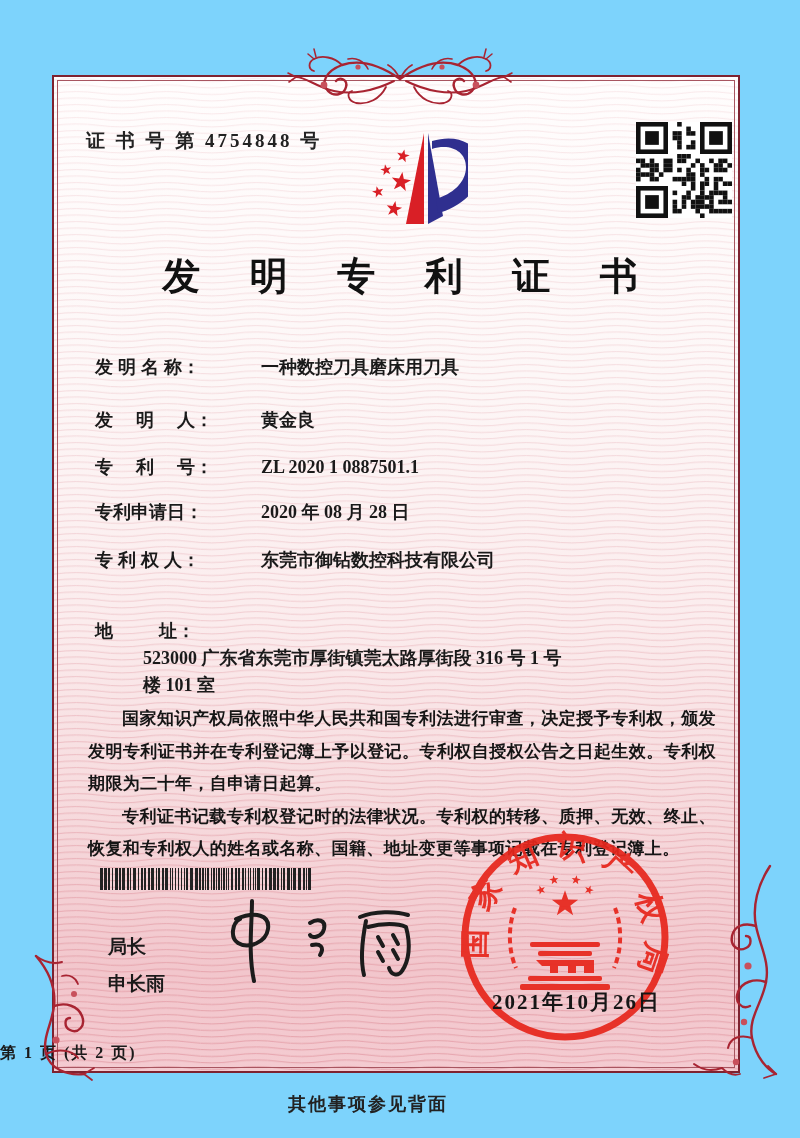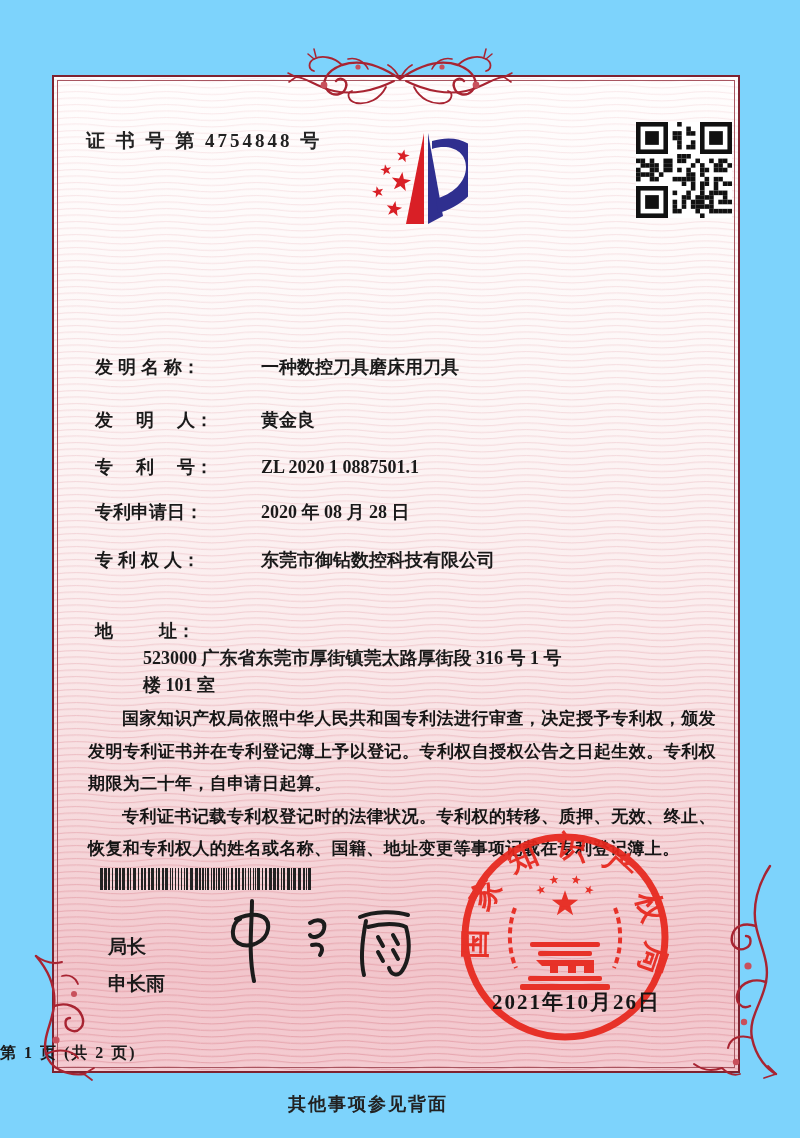--- a/index.html
+++ b/index.html
@@ -284,20 +284,21 @@
         <rect x="15" y="1" width="5" height="5" fill="#fff"></rect>
         <rect x="16" y="2" width="3" height="3" fill="#111"></rect>
       </g>
       <g>
         <rect x="0" y="14" width="7" height="7" fill="#111"></rect>
         <rect x="1" y="15" width="5" height="5" fill="#fff"></rect>
         <rect x="2" y="16" width="3" height="3" fill="#111"></rect>
       </g>
     </svg>
 
+  <div class="title">发 明 专 利 证 书</div>
 
   <div class="field" style="top:355px">
     <span class="lbl">发 明 名 称：</span><span class="val">一种数控刀具磨床用刀具</span>
   </div>
   <div class="field" style="top:408px">
     <span class="lbl">发　 明　 人：</span><span class="val">黄金良</span>
   </div>
   <div class="field" style="top:455px">
     <span class="lbl">专　 利　 号：</span><span class="val">ZL 2020 1 0887501.1</span>
   </div>

